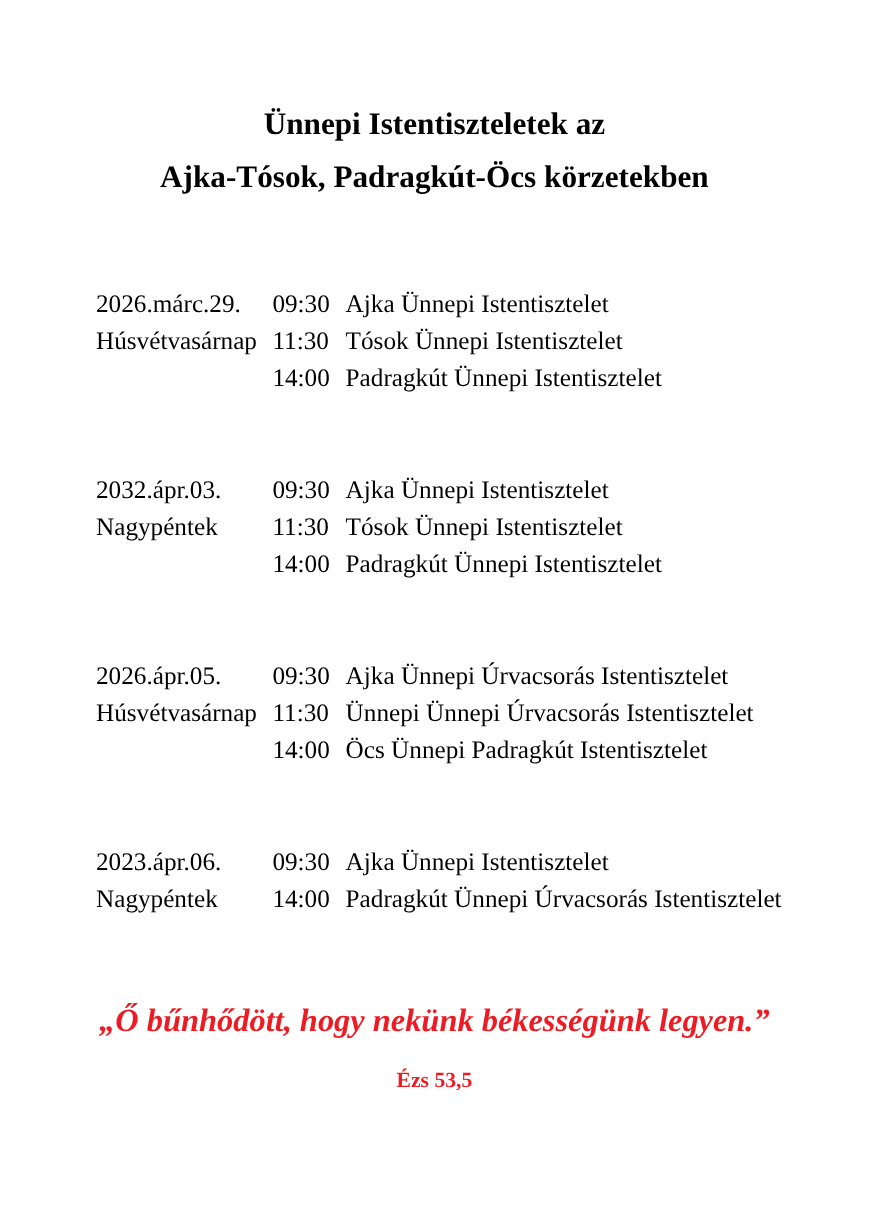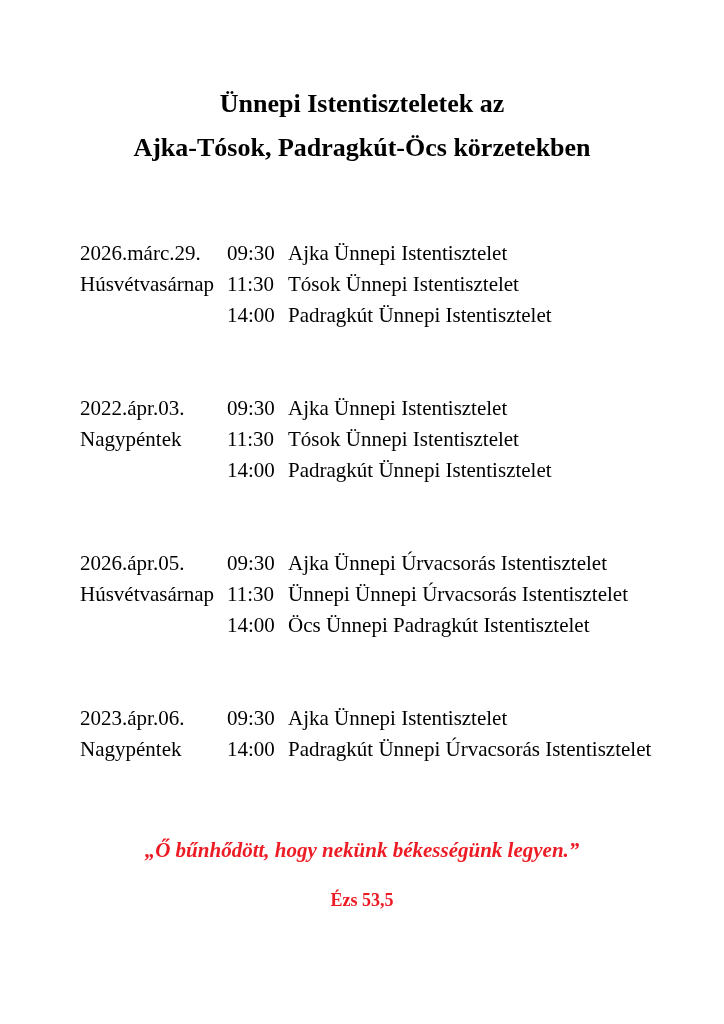--- a/index.html
+++ b/index.html
@@ -37,21 +37,21 @@
     white-space: nowrap;
   }
   .block-1 { margin-top: 68px; }
   .block-2, .block-3, .block-4 { margin-top: 62px; }
   .quote-section {
     margin-top: 68px;
     text-align: center;
     margin-left: -20px;
   }
   .quote-text {
-    font-size: 21px;
+    font-size: 27px;
     font-weight: bold;
     font-style: italic;
     line-height: 34px;
     margin-top: 32px;
   }
   .quote-ref {
     margin-top: 19px;
     font-size: 18px;
     font-weight: bold;
     line-height: 28px;
@@ -73,21 +73,21 @@
     <div class="cell">Ajka Ünnepi Istentisztelet</div>
     <div class="cell">Húsvétvasárnap</div>
     <div class="cell">11:30</div>
     <div class="cell">Tósok Ünnepi Istentisztelet</div>
     <div class="cell"></div>
     <div class="cell">14:00</div>
     <div class="cell">Padragkút Ünnepi Istentisztelet</div>
   </div>
 
   <div class="schedule-block block-2">
-    <div class="cell">2022.ápr.03.</div>
+    <div class="cell">2032.ápr.03.</div>
     <div class="cell">09:30</div>
     <div class="cell">Ajka Ünnepi Istentisztelet</div>
     <div class="cell">Nagypéntek</div>
     <div class="cell">11:30</div>
     <div class="cell">Tósok Ünnepi Istentisztelet</div>
     <div class="cell"></div>
     <div class="cell">14:00</div>
     <div class="cell">Padragkút Ünnepi Istentisztelet</div>
   </div>
 

